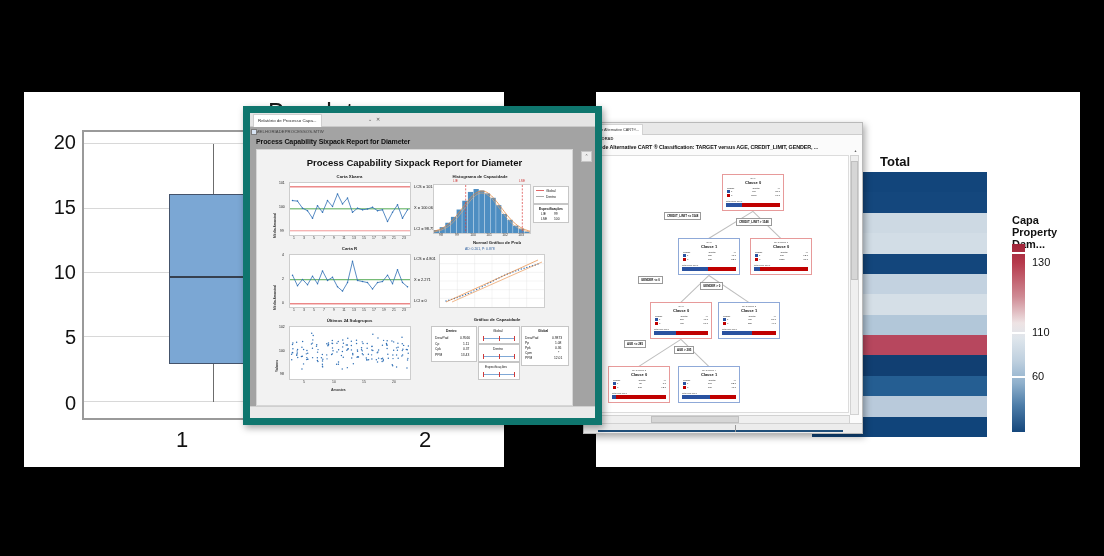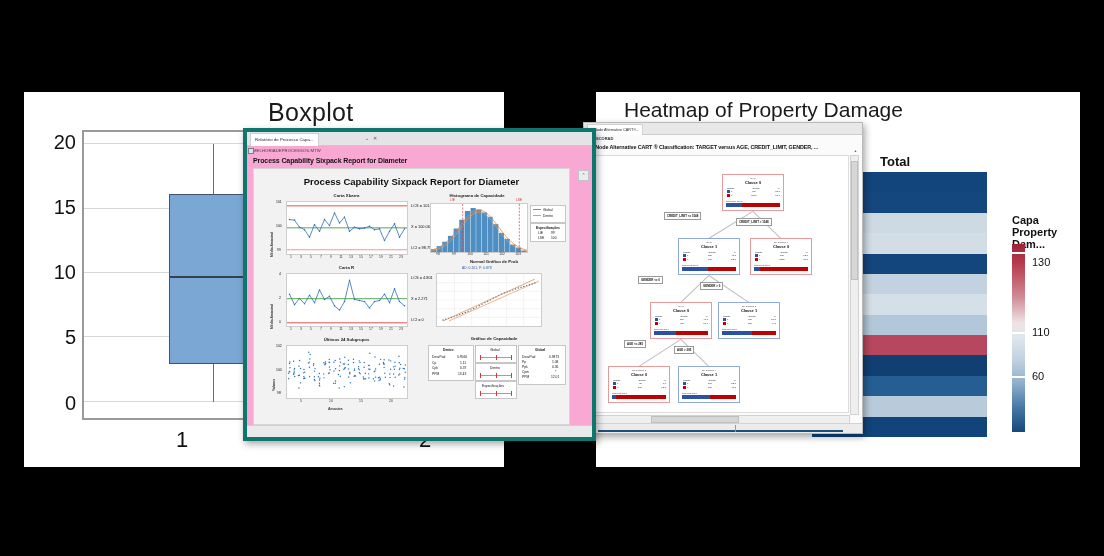--- a/index.html
+++ b/index.html
@@ -33,22 +33,22 @@
   .hm-row{width:100%;}
   #heatmap-legend{position:absolute;left:416px;top:122px;width:70px;}
   .hm-legend-title{font-size:11px;color:#111;line-height:12px;font-weight:bold;}
   #hm-bar{position:absolute;left:0;top:30px;width:13px;height:188px;
       background:linear-gradient(to bottom,#9f2438 0%,#b63a4c 10%,#cf8a94 28%,
                   #eee3e4 42%,#dfe6ec 50%,#bfd0df 62%,#8fb0cc 74%,#4c7ca8 86%,#15477c 100%);}
   .hm-tick{position:absolute;left:20px;font-size:11px;color:#111;transform:translateY(-50%);}
   .hm-notch{position:absolute;left:0;width:13px;height:2px;background:#fff;}
 
   
-  #minitab-window{left:243px;top:128px;width:345px;height:305px;
-      background:#f9a8d4;border:4px solid #0f766e;box-shadow:2px 3px 7px rgba(0,0,0,.35);}
+  #minitab-window{left:243px;top:106px;width:345px;height:305px;
+      background:#a3a3a3;border:7px solid #0f766e;box-shadow:2px 3px 7px rgba(0,0,0,.35);}
   .mt-tabstrip{position:absolute;left:0;top:0;width:100%;height:13px;background:#e4e4e4;
       border-bottom:1px solid #c9c9c9;}
   .mt-tab{position:absolute;left:3px;top:1px;height:12px;background:#fff;border:1px solid #cfcfcf;
       border-bottom:none;padding:0 4px;font-size:4.4px;line-height:12px;color:#2b2b2b;
       max-width:108px;white-space:nowrap;overflow:hidden;}
   .mt-tabctl{position:absolute;top:3px;font-size:5px;color:#555;}
   .mt-fileline{position:absolute;left:6px;top:16px;font-size:4.2px;color:#3c3c3c;
       letter-spacing:.1px;white-space:nowrap;}
   .mt-filedot{position:absolute;left:-5px;top:0px;width:4px;height:4px;border:.7px solid #7d7d7d;
       background:#d7e3f2;}
@@ -141,21 +141,20 @@
       <div class="bp-box" style="left:21.5%;top:21.7%;width:22%;height:59.4%">
         <div class="bp-median" style="left:0;right:0;top:48.2%"></div>
       </div>
     </div>
 
     <div class="bp-xlabel" style="left:152px;top:335px">1</div>
     <div class="bp-xlabel" style="left:395px;top:335px">2</div>
   </div>
 
   <div class="panel" id="heatmap-panel">
-    <div id="heatmap-title">Heatmap of Property Damage</div>
     <div id="heatmap-colheader">Total</div>
     <div id="heatmap-cells">
         <div class="hm-row" style="height: 7.69231%; background: rgb(18, 69, 123);"></div>
         <div class="hm-row" style="height: 7.69231%; background: rgb(20, 71, 125);"></div>
         <div class="hm-row" style="height: 7.69231%; background: rgb(205, 217, 227);"></div>
         <div class="hm-row" style="height: 7.69231%; background: rgb(210, 221, 230);"></div>
         <div class="hm-row" style="height: 7.69231%; background: rgb(19, 70, 124);"></div>
         <div class="hm-row" style="height: 7.69231%; background: rgb(195, 210, 224);"></div>
         <div class="hm-row" style="height: 7.69231%; background: rgb(213, 223, 231);"></div>
         <div class="hm-row" style="height: 7.69231%; background: rgb(178, 199, 217);"></div>

